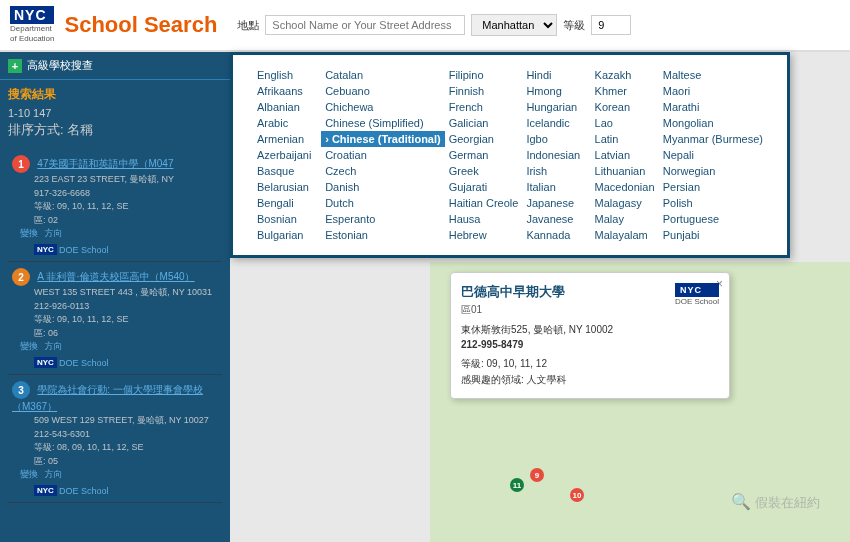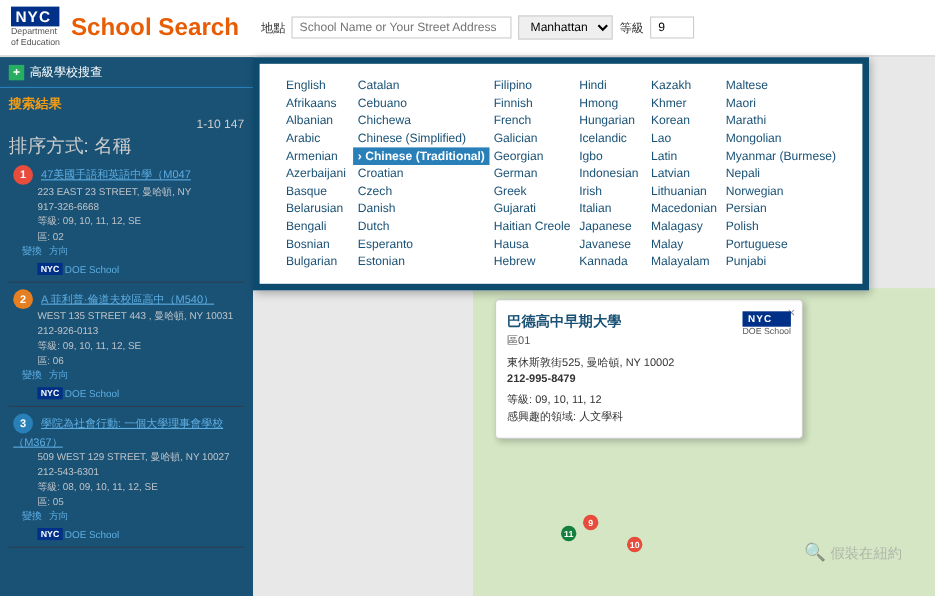--- a/index.html
+++ b/index.html
@@ -19,39 +19,39 @@
 
     
     .main { display: flex; height: calc(542px - 52px); }
 
     
     .sidebar { background: #1a5276; width: 230px; min-width: 230px; color: white; padding: 0; overflow-y: auto; }
     .sidebar-advanced { background: #1a5276; display: flex; align-items: center; padding: 6px 8px; border-bottom: 1px solid #2980b9; cursor: pointer; font-size: 11px; }
     .sidebar-advanced .plus-icon { background: #27ae60; color: white; width: 14px; height: 14px; display: inline-flex; align-items: center; justify-content: center; font-size: 11px; margin-right: 5px; font-weight: bold; }
     .sidebar-search-results { padding: 6px 8px; }
     .search-results-label { color: #f39c12; font-size: 12px; font-weight: bold; margin-bottom: 4px; }
-    .results-count { font-size: 11px; color: #ccc; margin-bottom: 2px; text-align: right; }
-    .sort-label { font-size: 17px; color: #ccc; margin-bottom: 0; }
+    .results-count { font-size: 11px; color: #ccc; margin-bottom: 2px; }
+    .sort-label { font-size: 13px; color: #ccc; margin-bottom: 10px; }
     .school-item { padding: 6px 4px; border-bottom: 1px solid #2c3e50; cursor: pointer; }
     .school-number { display: inline-flex; align-items: center; justify-content: center; width: 18px; height: 18px; border-radius: 50%; color: white; font-size: 10px; font-weight: bold; margin-right: 4px; vertical-align: middle; }
     .school-number.red { background: #e74c3c; }
     .school-number.orange { background: #e67e22; }
     .school-number.blue { background: #2980b9; }
     .school-link { color: #5dade2; font-size: 10px; text-decoration: underline; }
     .school-details { font-size: 9px; color: #bdc3c7; margin-left: 22px; line-height: 1.5; }
     .nyc-badge { display: flex; align-items: center; gap: 2px; margin-top: 4px; margin-left: 22px; }
     .nyc-badge-logo { background: #003087; color: white; font-size: 8px; font-weight: bold; padding: 1px 3px; }
     .nyc-badge-text { color: #5dade2; font-size: 9px; }
     .action-links { font-size: 9px; color: #5dade2; margin-left: 8px; }
 
     
     .content { flex: 1; position: relative; background: #e8e8e8; }
 
     
-    .lang-dropdown { position: absolute; top: 0; left: 0; background: white; border: 6px solid #0c4a6e; box-shadow: 2px 2px 8px rgba(0,0,0,0.3); z-index: 100; padding: 8px 12px; width: 560px; }
+    .lang-dropdown { position: absolute; top: 0; left: 0; background: white; border: 3px solid #0c4a6e; box-shadow: 2px 2px 8px rgba(0,0,0,0.3); z-index: 100; padding: 8px 12px; width: 560px; }
     .lang-grid { display: grid; grid-template-columns: repeat(5, 1fr); gap: 0; padding: 4px 8px; }
     .lang-item { padding: 2px 4px; font-size: 11px; color: #1a5276; cursor: pointer; white-space: nowrap; }
     .lang-item.highlighted { background: #2980b9; color: white; font-weight: bold; }
 
     
     .map-area { position: absolute; bottom: 0; right: 0; width: 420px; height: 280px; background: #d4e6c3; }
     .map-popup { position: absolute; top: 10px; left: 20px; background: white; border: 1px solid #ccc; border-radius: 4px; padding: 10px; width: 280px; box-shadow: 2px 2px 6px rgba(0,0,0,0.2); }
     .popup-close { position: absolute; top: 4px; right: 6px; cursor: pointer; color: #888; font-size: 12px; }
     .popup-title { color: #1a5276; font-size: 13px; font-weight: bold; margin-bottom: 2px; }
     .popup-district { font-size: 10px; color: #555; margin-bottom: 6px; }

